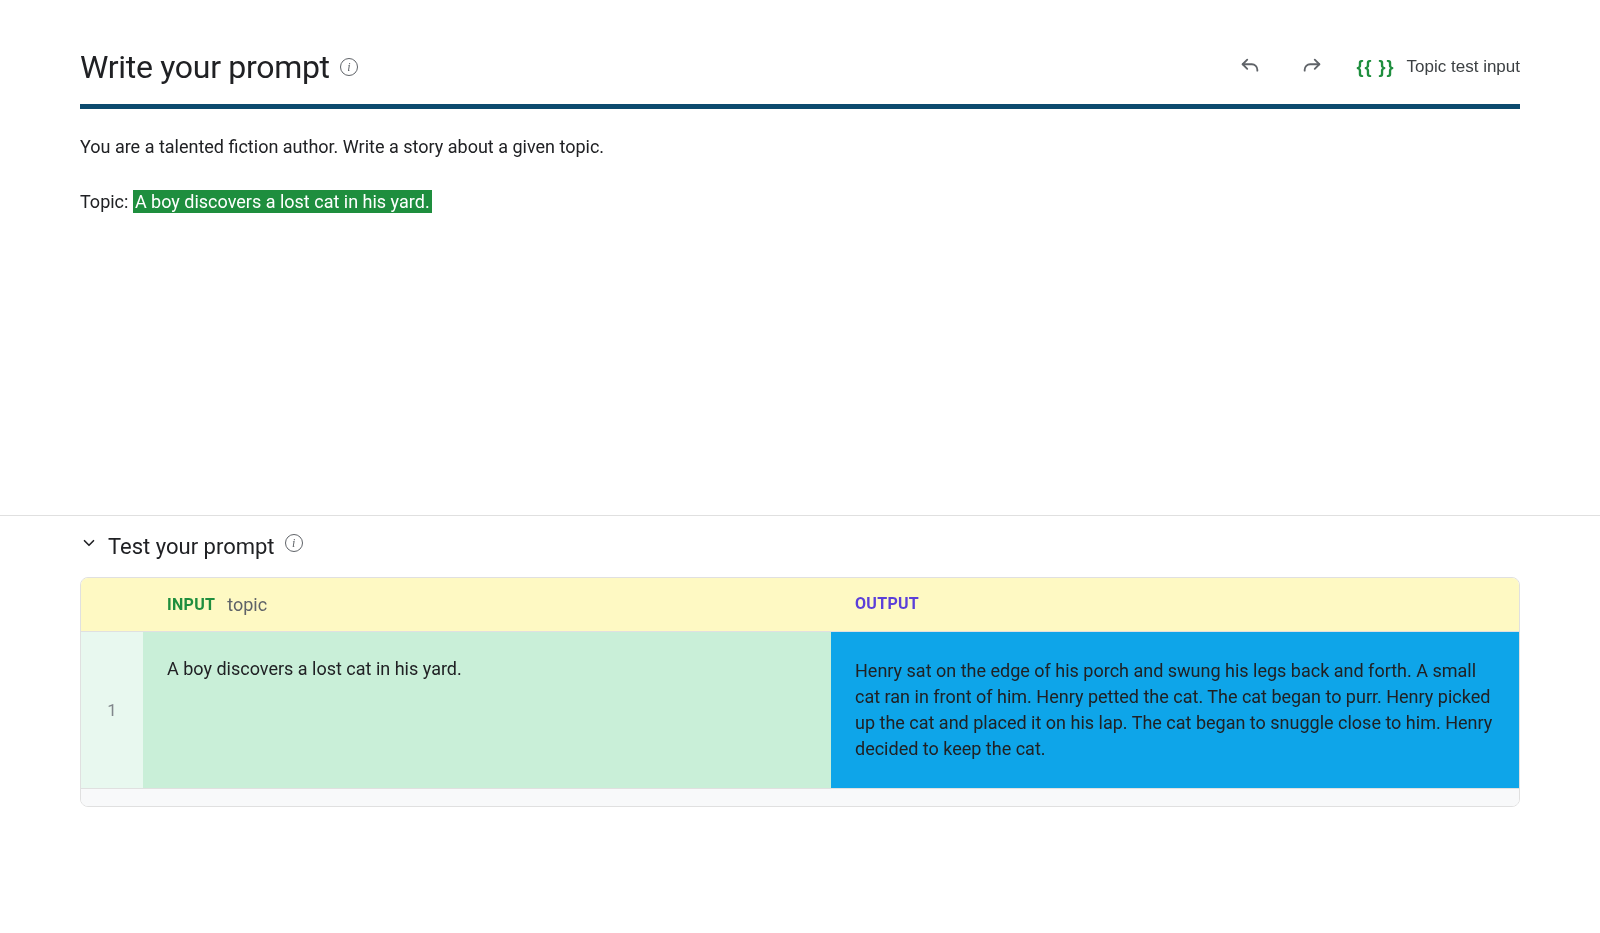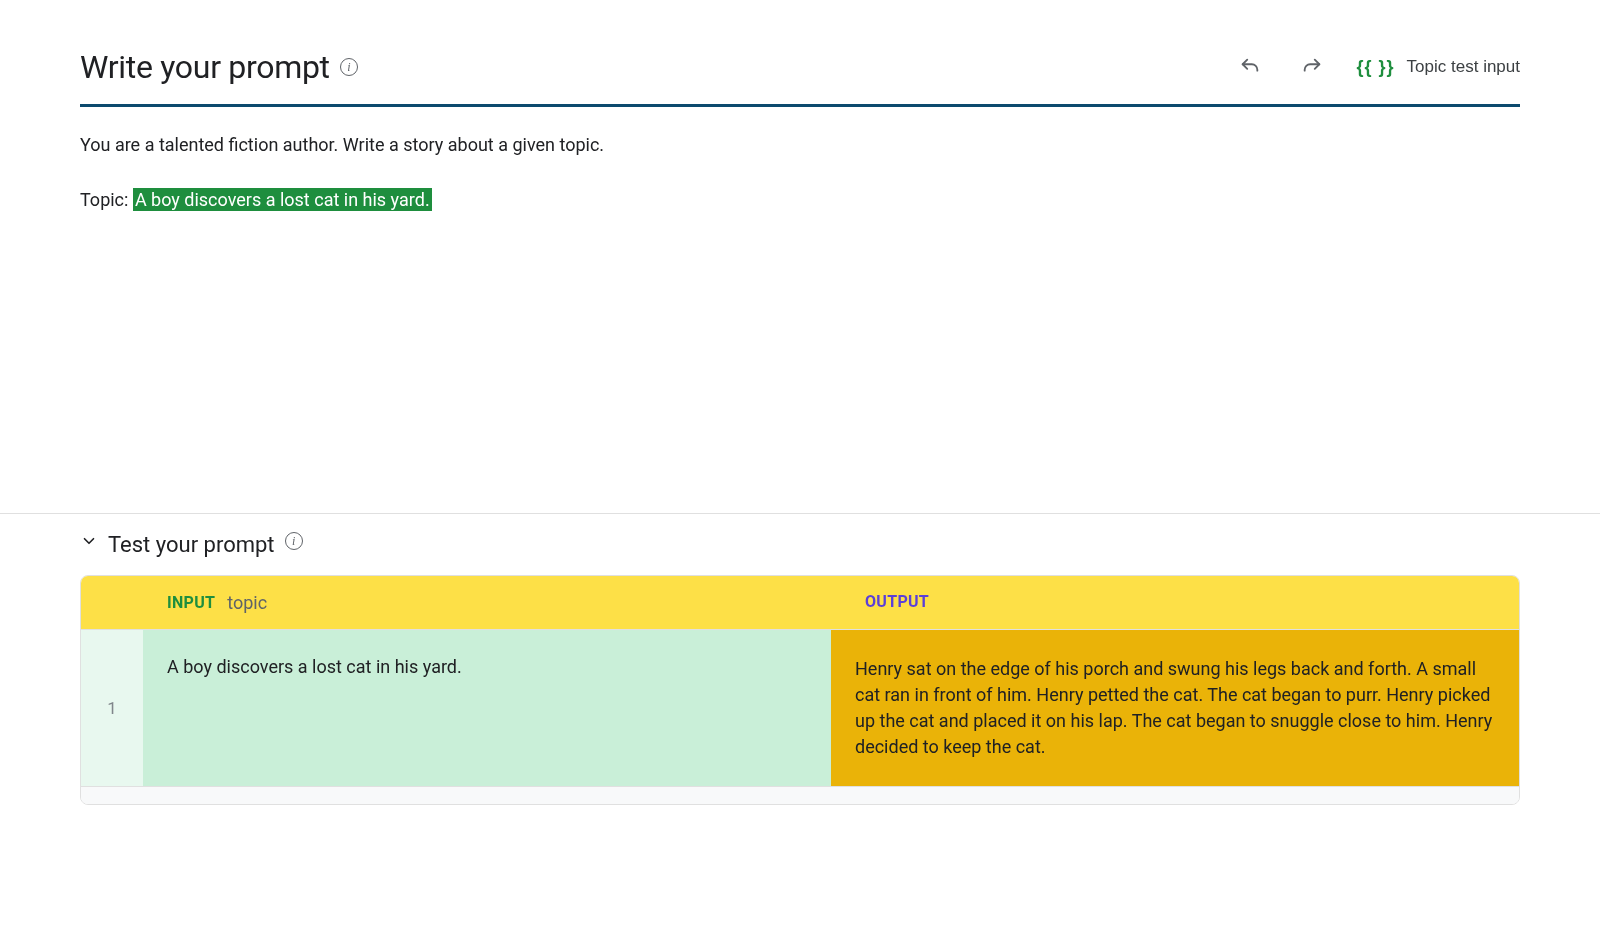--- a/index.html
+++ b/index.html
@@ -16,21 +16,21 @@
       width: 100%;
     }
     .header-section {
       padding: 48px 80px 0 80px;
     }
     .header-row {
       display: flex;
       justify-content: space-between;
       align-items: center;
       padding-bottom: 18px;
-      border-bottom: 3px solid #0c4a6e;
+      border-bottom: 5px solid #0c4a6e;
     }
     .page-title-wrap {
       display: flex;
       align-items: center;
       gap: 10px;
     }
     .page-title {
       font-size: 32px;
       font-weight: 400;
       color: #202124;
@@ -123,21 +123,21 @@
       font-weight: 400;
       color: #202124;
     }
     .test-table {
       border: 1px solid #e0e0e0;
       border-radius: 8px;
       overflow: hidden;
     }
     .table-head {
       display: flex;
-      background: #fde047;
+      background: #fef9c3;
       border-bottom: 1px solid #e0e0e0;
     }
     .col-rownum-head {
       width: 62px;
     }
     .col-input-head {
       flex: 1;
       padding: 16px 24px;
       display: flex;
       align-items: center;
@@ -155,21 +155,20 @@
     }
     .input-sub {
       color: #5f6368;
       font-size: 18px;
     }
     .output-label {
       color: #5b3fd9;
       font-weight: 700;
       font-size: 16px;
       letter-spacing: 0.3px;
-      margin-left: 10px;
     }
     .table-row {
       display: flex;
       align-items: stretch;
     }
     .col-rownum {
       width: 62px;
       background: #e8f8ef;
       display: flex;
       align-items: center;
@@ -179,21 +178,21 @@
     }
     .col-input {
       flex: 1;
       background: #c9efd8;
       padding: 26px 24px;
       font-size: 18px;
       color: #202124;
     }
     .col-output {
       flex: 1;
-      background: #eab308;
+      background: #0ea5e9;
       padding: 26px 24px;
       font-size: 18px;
       color: #202124;
       line-height: 1.45;
     }
     .table-footer {
       height: 18px;
       background: #f8f9fa;
       border-top: 1px solid #e0e0e0;
     }

